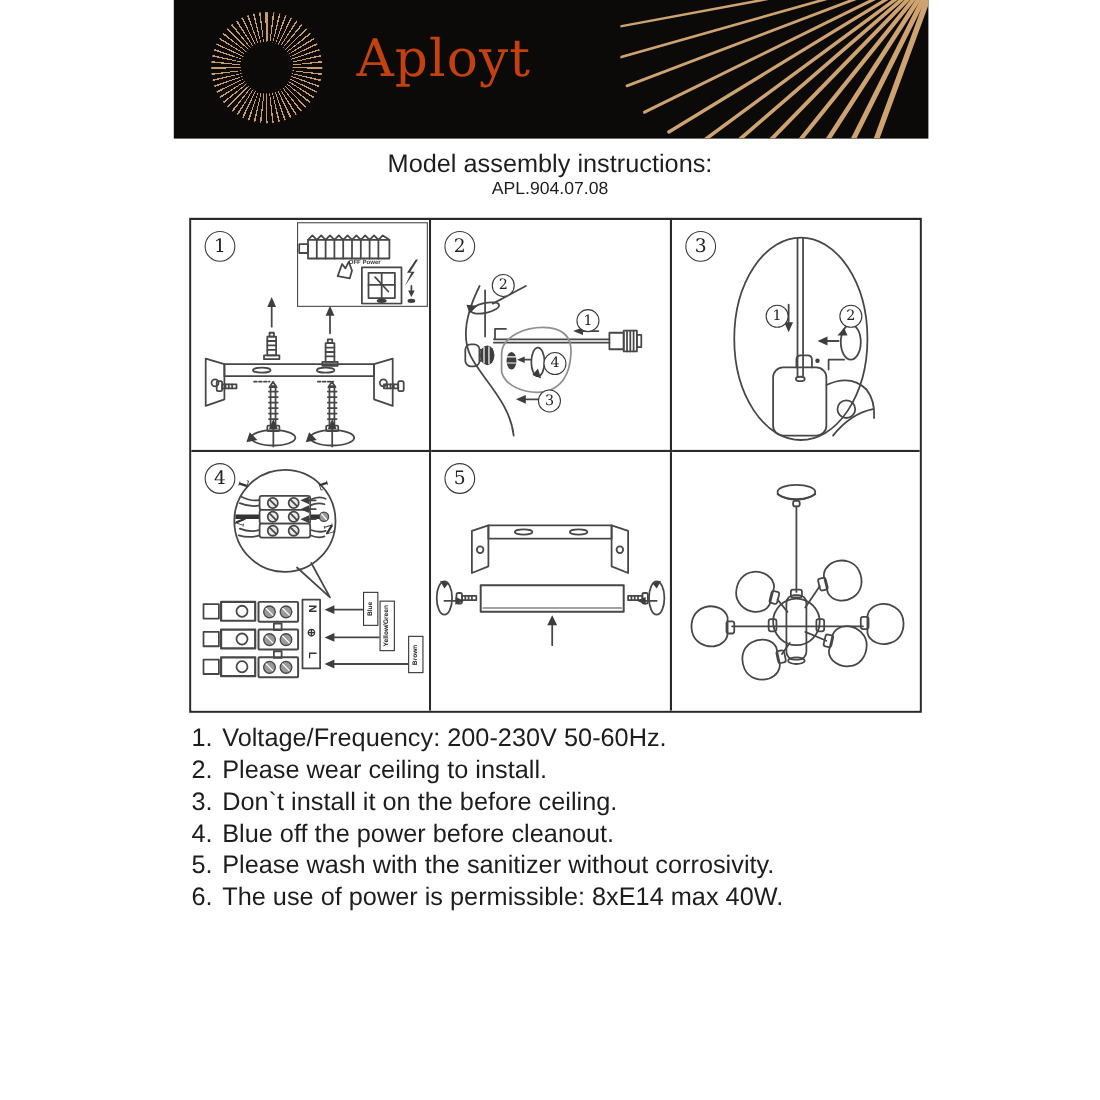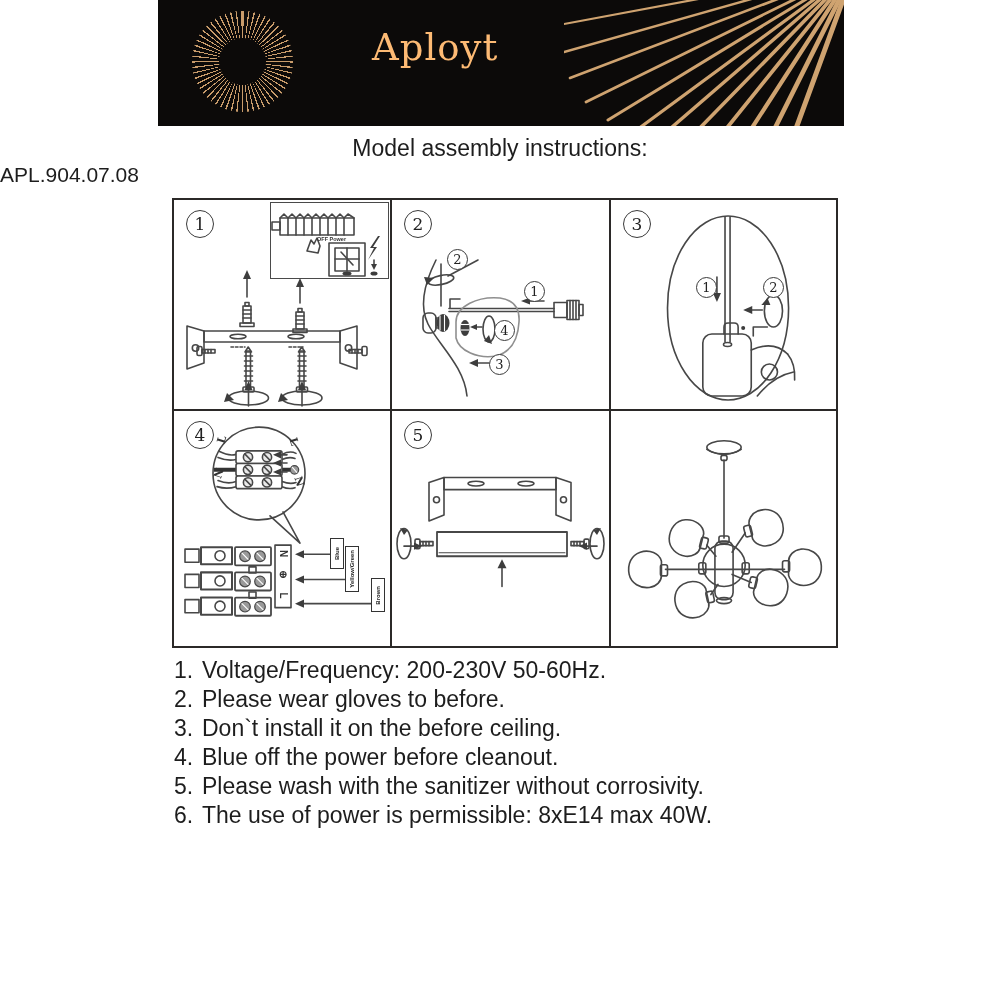--- a/index.html
+++ b/index.html
@@ -4,27 +4,27 @@
 <style>
   html,body{margin:0;padding:0;background:#fff;}
   body{width:1000px;height:1000px;position:relative;font-family:"Liberation Sans",sans-serif;color:#1f1f1f;}
 
   
   .banner{position:absolute;left:158px;top:0;width:686px;height:126px;background:#0c0a09;overflow:hidden;}
   .sunburst{position:absolute;left:28px;top:5px;width:113px;height:113px;border-radius:50%;
     background:repeating-conic-gradient(#c99c6b 0 1.6deg, rgba(0,0,0,0) 1.6deg 6.4deg);
     -webkit-mask:radial-gradient(circle at 50% 50%, rgba(0,0,0,0) 0 23px, #000 24px 50px, rgba(0,0,0,0) 51px);
     mask:radial-gradient(circle at 50% 50%, rgba(0,0,0,0) 0 23px, #000 24px 50px, rgba(0,0,0,0) 51px);}
-  .brand{position:absolute;left:166px;top:26px;font-family:"DejaVu Serif",serif;font-size:37px;
-    color:#fdba74;letter-spacing:1px;font-weight:400;margin-left:48px;}
+  .brand{position:absolute;left:166px;top:26px;font-family:"DejaVu Serif",serif;font-size:47px;
+    color:#c2410c;letter-spacing:1px;font-weight:400;}
   .rays{position:absolute;right:0;top:0;}
 
   
   .title1{position:absolute;left:0;right:0;top:135px;text-align:center;font-size:23px;color:#1d1d1d;}
-  .title2{position:absolute;left:0;right:0;top:163px;text-align:left;font-size:21px;color:#1d1d1d;}
+  .title2{position:absolute;left:0;right:0;top:163px;text-align:center;font-size:16px;color:#1d1d1d;}
 
   
   .grid{position:absolute;left:172px;top:198px;width:666px;height:450px;border:2px solid #2b2928;
     display:grid;grid-template-columns:218px 219px 225px;grid-template-rows:211px 235px;box-sizing:border-box;}
   .cell{position:relative;box-sizing:border-box;background:#fff;overflow:hidden;}
   .br{border-right:2px solid #2b2928;}
   .bb{border-bottom:2px solid #2b2928;}
   .cell svg{position:absolute;left:0;top:0;}
 
   .pnum{position:absolute;left:12px;top:10px;width:26px;height:26px;border:1.5px solid #3a3a3a;border-radius:50%;
@@ -495,21 +495,21 @@
   </div>
 </div>
 
 <div class="list">
   <div class="li">
       <span class="n">1.</span>
       <span class="t">Voltage/Frequency: 200-230V 50-60Hz.</span>
     </div>
   <div class="li">
       <span class="n">2.</span>
-      <span class="t">Please wear gloves to before.</span>
+      <span class="t">Please wear ceiling to install.</span>
     </div>
   <div class="li">
       <span class="n">3.</span>
       <span class="t">Don`t install it on the before ceiling.</span>
     </div>
   <div class="li">
       <span class="n">4.</span>
       <span class="t">Blue off the power before cleanout.</span>
     </div>
   <div class="li">

